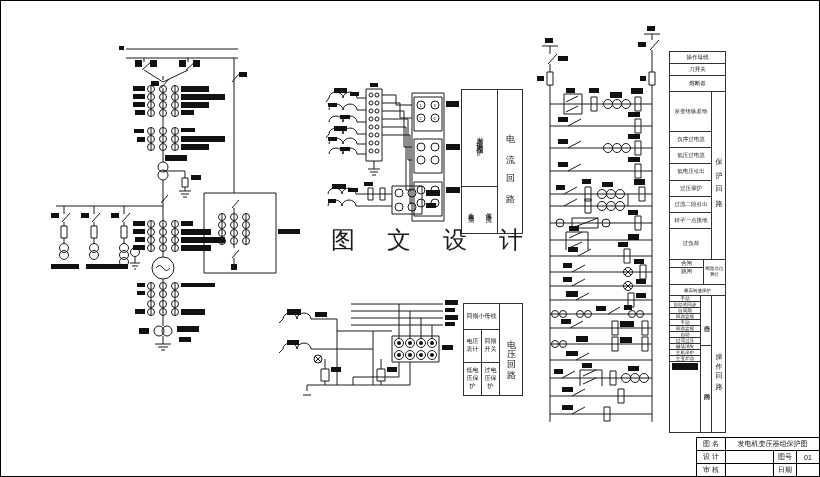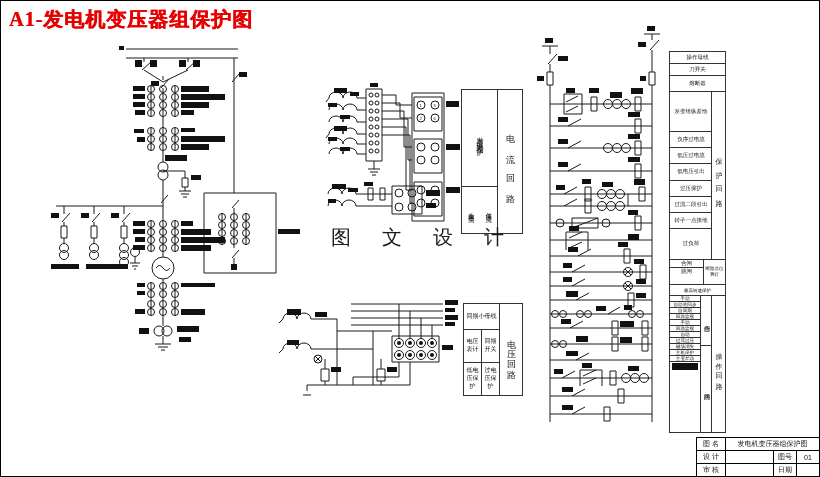--- a/index.html
+++ b/index.html
@@ -8,21 +8,21 @@
   svg{position:absolute;overflow:visible;}
   svg *{vector-effect:non-scaling-stroke;}
   .sch line,.sch path,.sch polyline,.sch circle,.sch rect.f{stroke:#1a1a1a;stroke-width:1;fill:none;}
   .sch rect.b{fill:#111;stroke:none;}
   .sch circle.dot{fill:#111;stroke:none;}
   .sch text{font-family:"Liberation Sans",sans-serif;fill:#111;stroke:none;}
 
   #main-title{position:absolute;left:8px;top:5px;font-size:20px;font-weight:bold;
       letter-spacing:1px;color:#e60000;text-shadow:0.6px 0 #e60000;font-family:"Liberation Serif",serif;}
 
-  #watermark{position:absolute;left:330px;top:223px;font-size:20px;letter-spacing:13px;
+  #watermark{position:absolute;left:330px;top:223px;font-size:24px;letter-spacing:13px;
       color:#1a1a1a;font-family:"Liberation Serif",serif;white-space:nowrap;text-align:right;}
 
   
   .ctable{position:absolute;border:1px solid #333;display:flex;background:#fff;}
   .vtxt{writing-mode:vertical-lr;text-orientation:upright;display:flex;align-items:center;justify-content:center;}
   #cur-table{left:460px;top:88px;width:60px;height:143px;}
   #cur-left{width:35px;border-right:1px solid #333;display:flex;flex-direction:column;}
   #cur-prot{flex:1;font-size:7px;letter-spacing:2px;}
   #cur-sub{height:46px;border-top:1px solid #333;display:flex;font-size:6px;}
   #cur-sub .vtxt{flex:1;letter-spacing:1px;}
@@ -67,21 +67,20 @@
   .tb-row:last-child{border-bottom:none;}
   .tb-cell{display:flex;align-items:center;justify-content:center;border-right:1px solid #000;overflow:hidden;white-space:nowrap;}
   .tb-cell:last-child{border-right:none;}
   .w28{width:28px;}.w47{width:47px;}.w22{width:22px;}.wfill{flex:1;}
 </style>
 </head>
 <body>
 
 <div id="page">
 
-  <div id="main-title">A1-发电机变压器组保护图</div>
 
   <svg id="svg-oneline" class="sch" style="left:30px;top:35px" width="290" height="390" viewBox="0 0 290 390">
 
     <g>
       <line x1="95" y1="13" x2="207" y2="13"></line>
         <line x1="95" y1="22" x2="207" y2="22"></line>
       <rect class="b" x="88" y="10" width="5" height="4"></rect>
     </g>
 
     <g>

